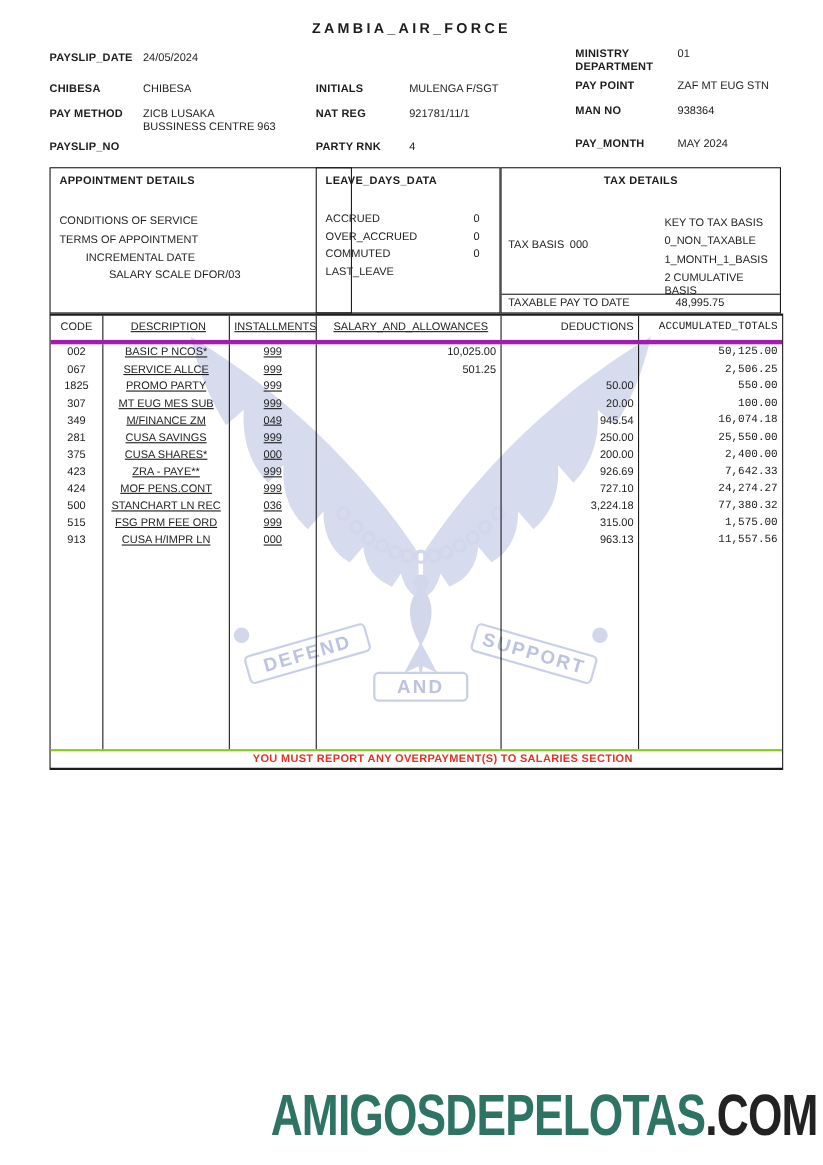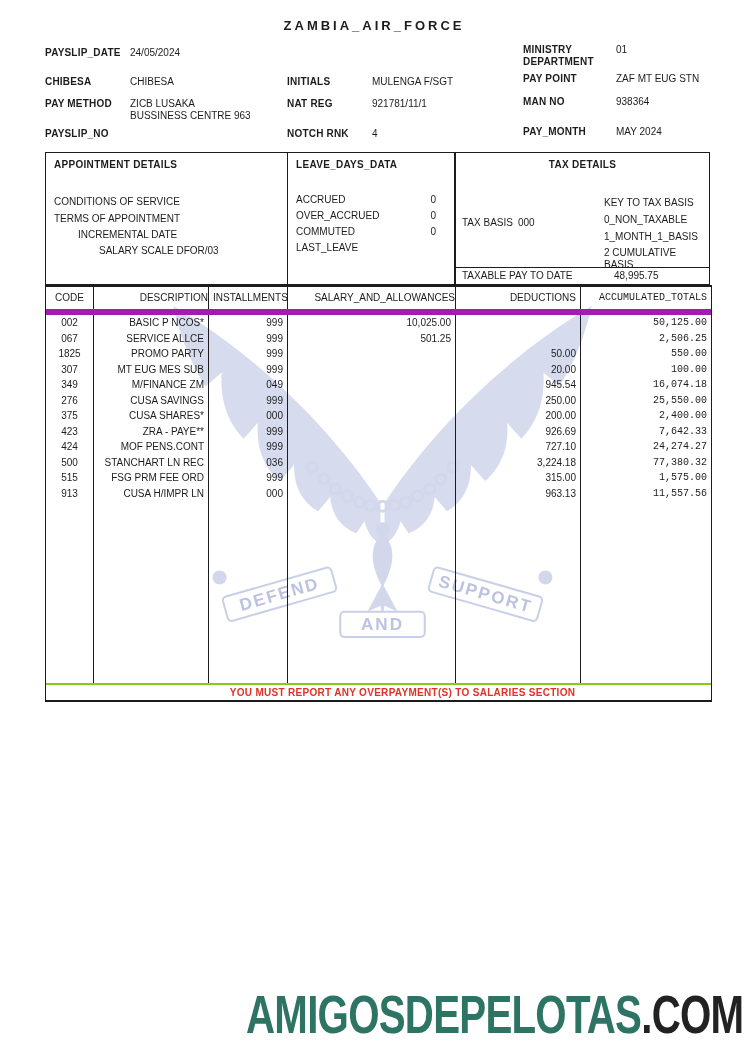--- a/index.html
+++ b/index.html
@@ -13,29 +13,29 @@
 
   .lbl{position:absolute;font-size:10px;font-weight:bold;letter-spacing:.2px;line-height:12px;}
   .val{position:absolute;font-size:10px;line-height:12px;}
 
   .box{position:absolute;top:152px;height:133px;border:1px solid #1c1c1c;box-sizing:border-box;}
   .box-title{font-size:10px;font-weight:bold;letter-spacing:.3px;}
   .abs{position:absolute;font-size:10px;line-height:12px;}
 
   .tbl{position:absolute;left:45px;top:285px;width:667px;box-sizing:border-box;
        border:1px solid #1c1c1c;border-top:2px solid #1c1c1c;border-bottom:2px solid #1c1c1c;}
-  .thead{display:flex;height:22px;border-bottom:6px solid #a21caf;font-size:10px;}
+  .thead{display:flex;height:22px;border-bottom:4px solid #a21caf;font-size:10px;}
   .thead>div{line-height:22px;box-sizing:border-box;white-space:nowrap;overflow:hidden;}
   .tbody{display:flex;height:368px;border-bottom:2px solid #84cc16;}
   .bcol{box-sizing:border-box;height:100%;}
   .bcell{height:15.5px;line-height:15.5px;font-size:10px;padding:0 4px;box-sizing:border-box;
          white-space:nowrap;overflow:hidden;}
   .w0{width:48px;} .w1{width:115px;} .w2{width:79px;} .w3{width:168px;} .w4{width:125px;} .w5{width:130px;font-family:Liberation Mono, monospace;}
   .bdr{border-right:1px solid #1c1c1c;}
-  .al-c{text-align:center;} .al-r{text-align:right;} .al-l{text-align:right;}
+  .al-c{text-align:center;} .al-r{text-align:right;} .al-l{text-align:center;text-decoration:underline;}
   .pl{padding-left:4px;} .pr{padding-right:4px;}
   .ttotals{display:flex;height:18px;border-bottom:1px solid #1c1c1c;font-size:10px;font-weight:bold;}
   .ttotals>div{line-height:18px;box-sizing:border-box;white-space:nowrap;}
   .twarn{display:flex;height:15px;align-items:flex-end;}
   .twarn .wc0{width:48px;border-right:1px solid #1c1c1c;box-sizing:border-box;}
   .twarn .wrest{flex:1;text-align:center;font-size:10px;font-weight:bold;color:#e03226;line-height:15px;
                 letter-spacing:.3px;}
 
   .logo{position:absolute;right:5px;top:986px;font-weight:bold;font-size:53px;line-height:1.1;
         letter-spacing:-1px;transform:scaleX(.76);transform-origin:right top;white-space:nowrap;}
@@ -101,33 +101,33 @@
     <div class="val" style="left:130px;top:76px">CHIBESA</div>
     <div class="lbl" style="left:45px;top:98px">PAY METHOD</div>
     <div class="val" style="left:130px;top:98px;width:122px;white-space:normal">ZICB LUSAKA BUSSINESS CENTRE  963</div>
     <div class="lbl" style="left:45px;top:128px">PAYSLIP_NO</div>
     <div class="val" style="left:130px;top:128px"></div>
 
     <div class="lbl" style="left:287px;top:76px">INITIALS</div>
     <div class="val" style="left:372px;top:76px">MULENGA  F/SGT</div>
     <div class="lbl" style="left:287px;top:98px">NAT REG</div>
     <div class="val" style="left:372px;top:98px">921781/11/1</div>
-    <div class="lbl" style="left:287px;top:128px">NOTCH RNK</div>
+    <div class="lbl" style="left:287px;top:128px">PARTY RNK</div>
     <div class="val" style="left:372px;top:128px">4</div>
 
     <div class="lbl" style="left:523px;top:44px;width:72px;white-space:normal">MINISTRY DEPARTMENT</div>
     <div class="val" style="left:616px;top:44px">01</div>
     <div class="lbl" style="left:523px;top:73px">PAY POINT</div>
     <div class="val" style="left:616px;top:73px">ZAF MT EUG STN</div>
     <div class="lbl" style="left:523px;top:96px">MAN NO</div>
     <div class="val" style="left:616px;top:96px">938364</div>
     <div class="lbl" style="left:523px;top:126px">PAY_MONTH</div>
     <div class="val" style="left:616px;top:126px">MAY 2024</div>
 
-    <div class="box" style="left:45px;width:243px">
+    <div class="box" style="left:45px;width:275px">
       <div class="box-title abs" style="left:8px;top:6px">APPOINTMENT DETAILS</div>
       <div class="abs" style="left:8px;top:43px">CONDITIONS OF SERVICE</div>
       <div class="abs" style="left:8px;top:60px">TERMS OF APPOINTMENT</div>
       <div class="abs" style="left:32px;top:76px">INCREMENTAL DATE</div>
       <div class="abs" style="left:53px;top:92px">SALARY SCALE  DFOR/03</div>
     </div>
 
     <div class="box" style="left:287px;width:168px">
       <div class="box-title abs" style="left:8px;top:6px">LEAVE_DAYS_DATA</div>
       <div class="abs" style="left:8px;top:41px">ACCRUED</div>
@@ -161,21 +161,21 @@
         <div class="w4 bdr al-r pr">DEDUCTIONS</div>
         <div class="w5 al-r pr">ACCUMULATED_TOTALS</div>
       </div>
       <div class="tbody">
           <div class="bcol w0 bdr">
             <div class="bcell al-c">002</div>
             <div class="bcell al-c">067</div>
             <div class="bcell al-c">1825</div>
             <div class="bcell al-c">307</div>
             <div class="bcell al-c">349</div>
-            <div class="bcell al-c">276</div>
+            <div class="bcell al-c">281</div>
             <div class="bcell al-c">375</div>
             <div class="bcell al-c">423</div>
             <div class="bcell al-c">424</div>
             <div class="bcell al-c">500</div>
             <div class="bcell al-c">515</div>
             <div class="bcell al-c">913</div>
           </div>
           <div class="bcol w1 bdr">
             <div class="bcell al-l">BASIC P NCOS*</div>
             <div class="bcell al-l">SERVICE ALLCE</div>

